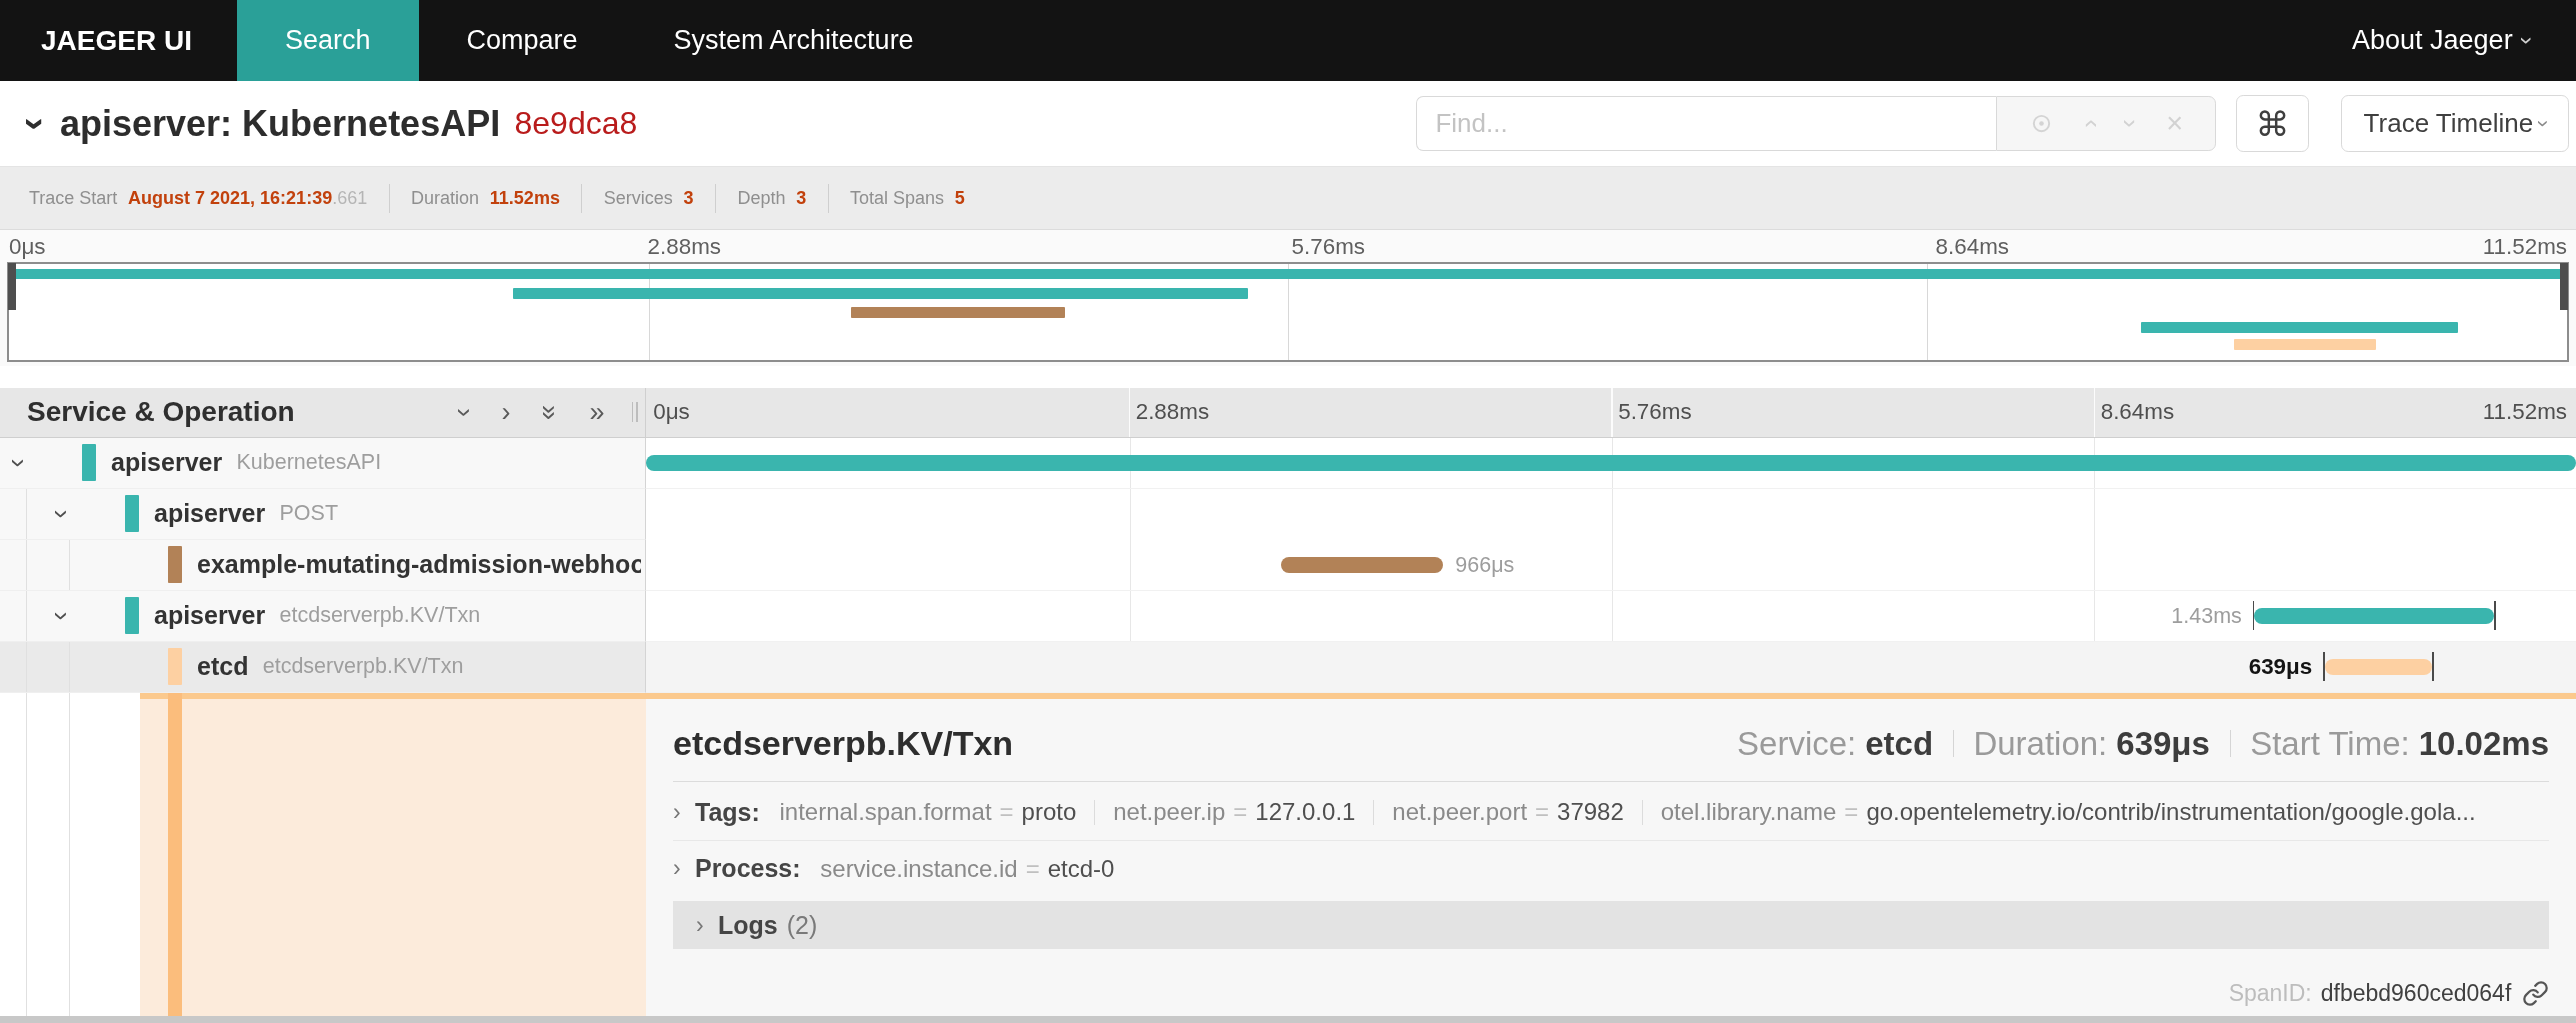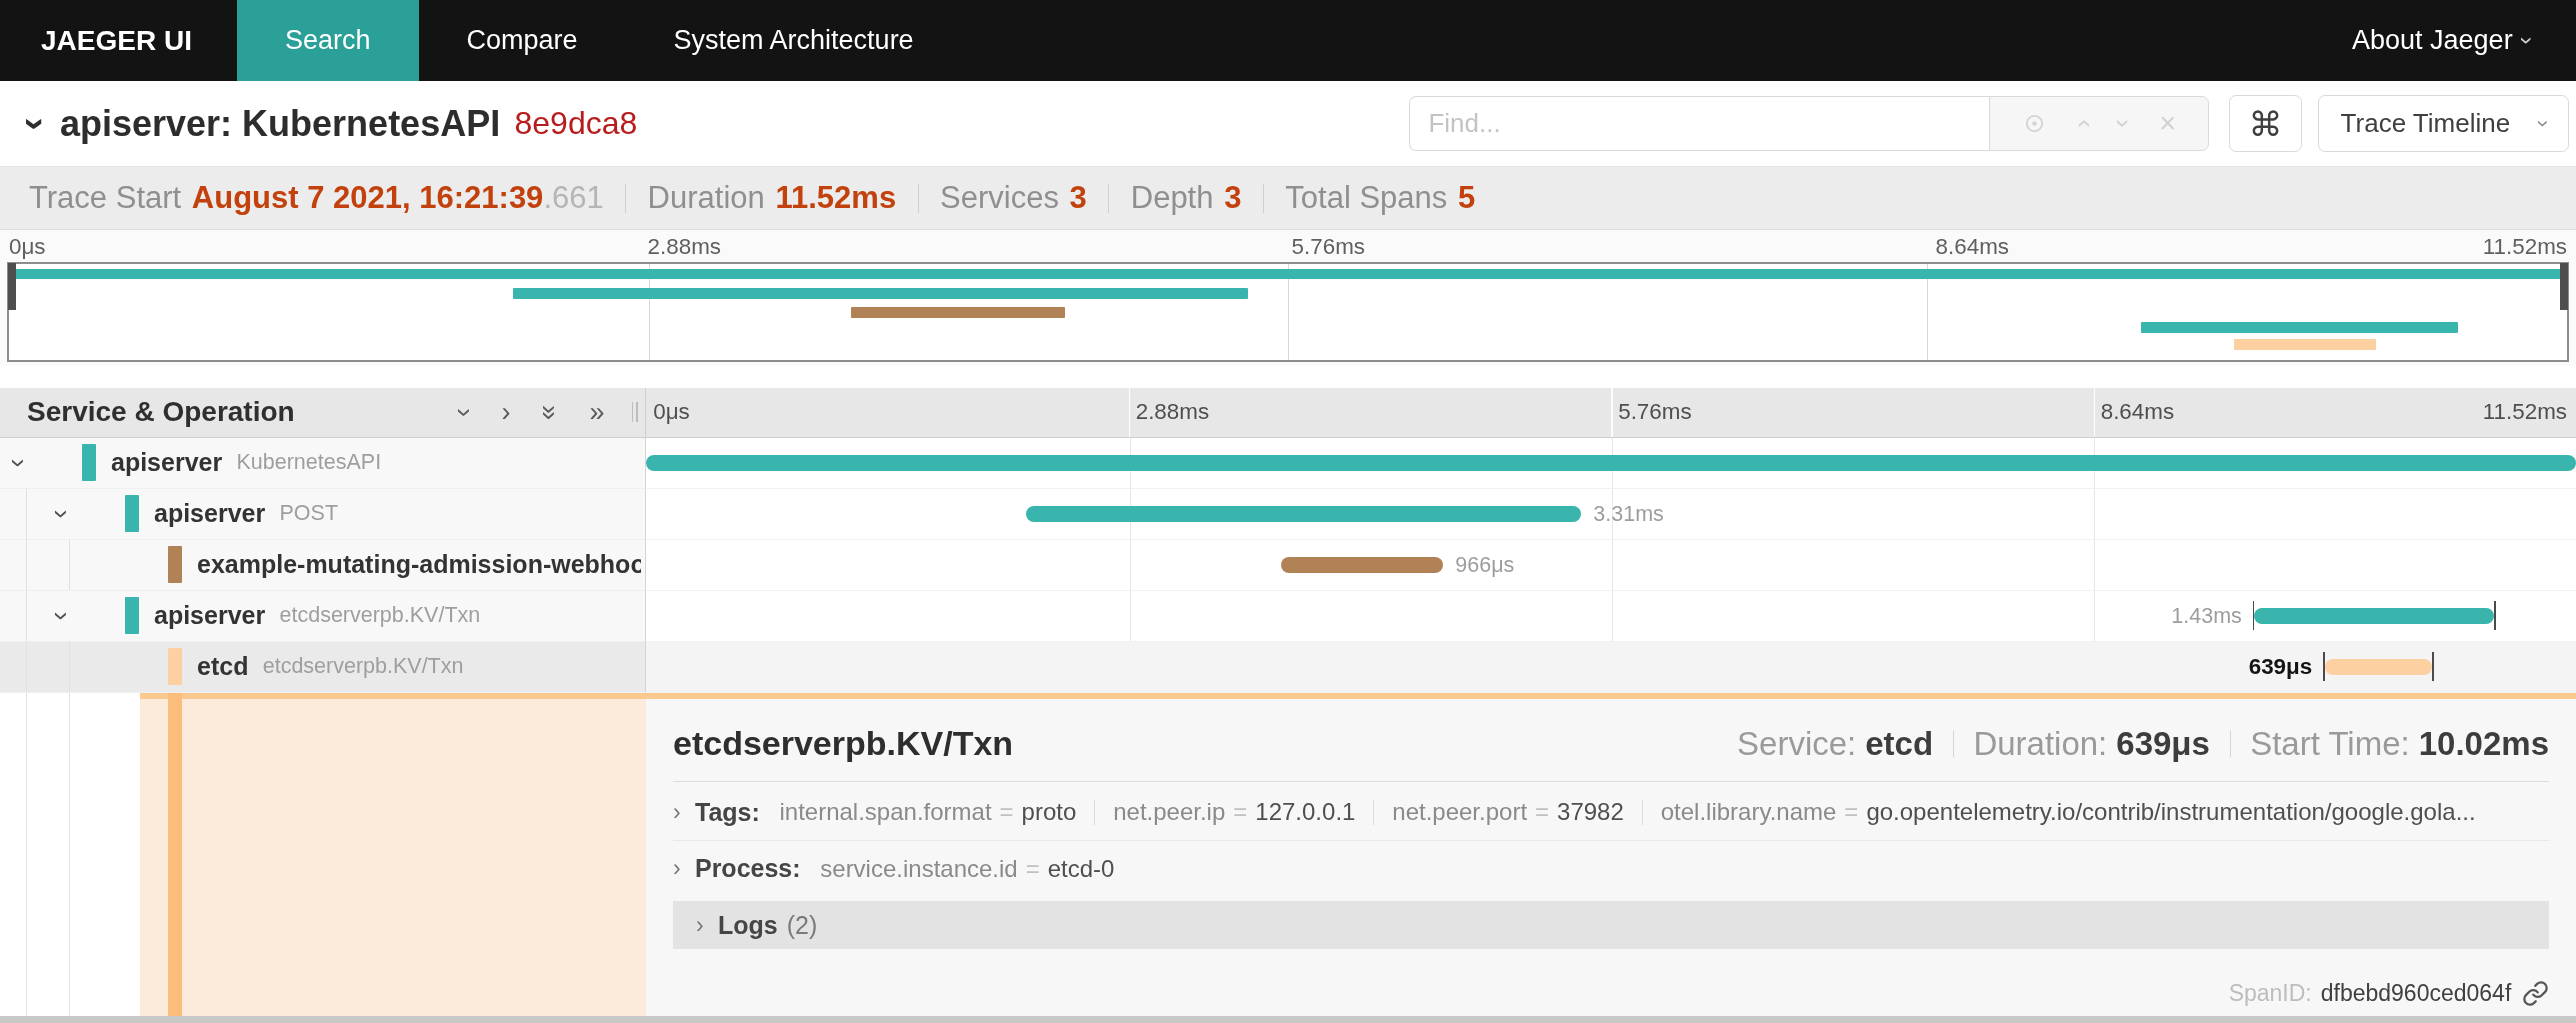--- a/index.html
+++ b/index.html
@@ -36,26 +36,26 @@
     border-radius:7.2px 0 0 7.2px; font-size:26px; padding:0 18px; outline:none; color:#555;
     font-family:inherit; background:#fff; }
   .find-input::placeholder { color:#c3c3c3; }
   .find-addon { width:220px; height:55px; background:#f6f6f6; border:0.9px solid #d9d9d9;
     border-radius:0 7.2px 7.2px 0; display:flex; align-items:center; justify-content:space-evenly;
     color:#d2d2d2; font-size:25px; }
   .find-addon .ic { cursor:pointer; line-height:1; }
   .btn { background:#fff; border:0.9px solid #d9d9d9; border-radius:7.2px; height:57px;
     display:flex; align-items:center; justify-content:center; cursor:pointer; color:#3f3f3f; }
   .btn-cmd { width:73px; margin-left:19.7px; font-size:34px; }
-  .btn-tt { margin-left:16px; padding:0 21.5px; font-size:26px; gap:29px; }
+  .btn-tt { margin-left:32px; padding:0 21.5px; font-size:26px; gap:6px; }
   .btn-tt .chev { font-size:21.5px; color:#8a8a8a; }
 
   
   .summary { height:63px; background:#ececec; border-bottom:0.9px solid #dcdcdc;
-    display:flex; align-items:center; padding:0 29px; font-size:31px; }
+    display:flex; align-items:center; padding:0 29px; font-size:18px; }
   .stat-label { color:#8f8f8f; margin-right:10.7px; }
   .stat-value { color:#c2410c; font-weight:700; }
   .stat-suffix { color:#b5b5b5; }
   .stat-sep { width:0.9px; height:29px; background:#cfcfcf; margin:0 21.5px; }
 
   
   .minimap { position:relative; height:136px; background:#fafafa; }
   .mm-labels { position:relative; height:32px; font-size:22.4px; color:#5f5f5f; }
   .mm-label { position:absolute; top:3.6px; }
   .mm-label.t0 { left:9px; } .mm-label.t1 { left:calc(25% + 3.6px); }
@@ -282,24 +282,20 @@
   <div class="srow">
     <div class="srow-left">
       <i class="guide g1"></i>
       <span class="tree-chev" style="left:57px;">›</span>
       <span class="colorbar" style="left: 125px; background: rgb(58, 181, 174);"></span>
       <span class="srow-lbl" style="left:154px;">
         <span class="svc">apiserver</span>
         <span class="op">POST</span>
       </span>
     </div>
-    <div class="srow-canvas">
-      <div class="bar" style="left: 19.7049%; width: 28.7326%; background: rgb(58, 181, 174);"></div>
-      <span class="bar-label" style="left: 48.4375%; margin-left: 12.5px;">3.31ms</span>
-    </div>
   </div>
 
   <div class="srow">
     <div class="srow-left">
       <i class="guide g1"></i>
         <i class="guide g2"></i>
       <span class="colorbar" style="left: 168px; background: rgb(178, 130, 87);"></span>
       <span class="srow-lbl" style="left:197px;">
         <span class="svc">example-mutating-admission-webhook...</span>
       </span>

